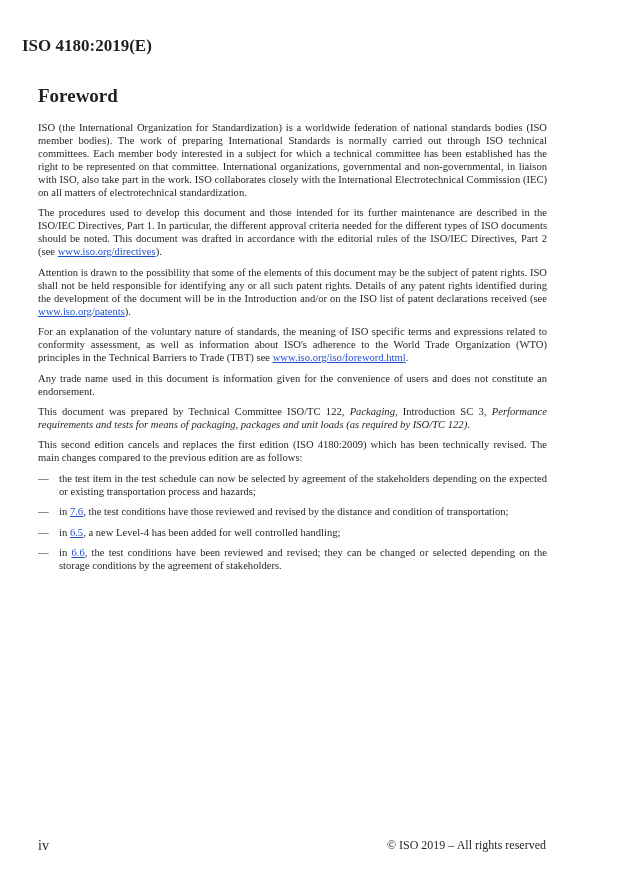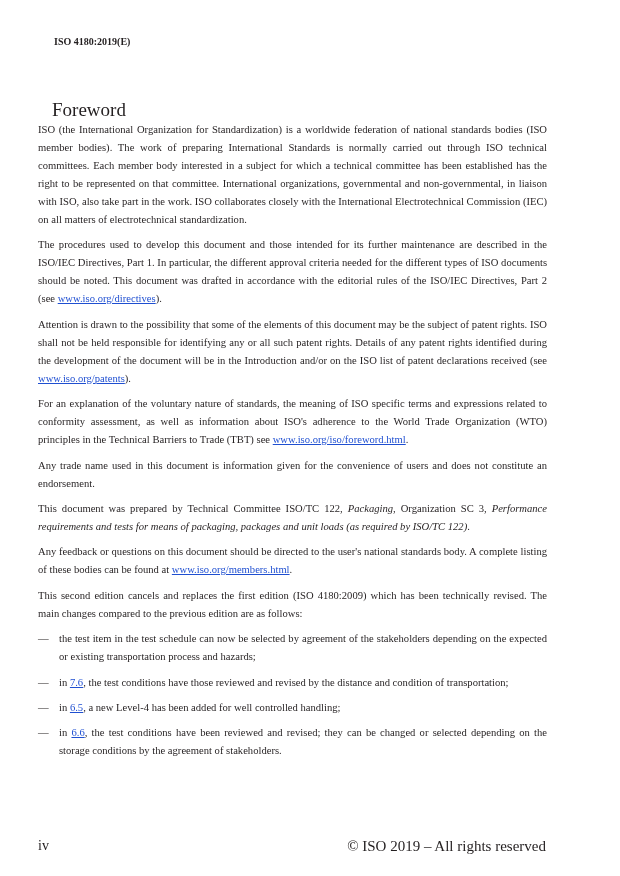--- a/index.html
+++ b/index.html
@@ -1,32 +1,32 @@
 <!DOCTYPE html>
 <html><head>
 <meta charset="utf-8">
 <style>
   html, body { margin: 0; padding: 0; background: #ffffff; }
   body { width: 620px; height: 876px; position: relative; overflow: hidden;
          font-family: "DejaVu Serif", "Liberation Serif", serif; color: #231f20; }
-  .header { position: absolute; left: 54px; top: 36px; font-weight: bold; font-size: 10px;
+  .header { position: absolute; left: 22px; top: 36px; font-weight: bold; font-size: 17px;
             font-family: "Liberation Serif", serif; }
-  .title { position: absolute; left: 38px; top: 85px; font-weight: normal; font-size: 19px;
-           font-family: "Liberation Serif", serif; margin: 14px; }
+  .title { position: absolute; left: 38px; top: 85px; font-weight: bold; font-size: 19px;
+           font-family: "Liberation Serif", serif; margin: 0; }
   .body { position: absolute; left: 38px; top: 121px; width: 509px;
-          font-family: "Liberation Serif", serif; font-size: 10.6px; line-height: 18px;
+          font-family: "Liberation Serif", serif; font-size: 10.6px; line-height: 13px;
           text-align: justify; }
   .body p { margin: 0 0 7.4px 0; }
   a { color: #1f4fd1; text-decoration: underline; }
   .list { margin: 0; padding: 0; list-style: none; }
   .list li { position: relative; padding-left: 21px; margin: 0 0 7.4px 0; }
   .list li .dash { position: absolute; left: 0; top: 0; }
   .footer-left { position: absolute; left: 38px; top: 838px; font-size: 14px;
                  font-family: "Liberation Serif", serif; }
-  .footer-right { position: absolute; right: 74px; top: 838px; font-size: 15px;
+  .footer-right { position: absolute; right: 74px; top: 838px; font-size: 12px;
                   font-family: "Liberation Serif", serif; text-align: right; }
 </style>
 </head>
 <body>
 
 <div class="header">ISO 4180:2019(E)</div>
 
 <h1 class="title">Foreword</h1>
 
 <div class="body">
@@ -40,26 +40,23 @@
     <span>Attention is drawn to the possibility that some of the elements of this document may be the subject of patent rights. ISO shall not be held responsible for identifying any or all such patent rights. Details of any patent rights identified during the development of the document will be in the Introduction and/or on the ISO list of patent declarations received (see </span><a>www.iso.org/patents</a><span>).</span>
   </p>
 
   <p>
     <span>For an explanation of the voluntary nature of standards, the meaning of ISO specific terms and expressions related to conformity assessment, as well as information about ISO's adherence to the World Trade Organization (WTO) principles in the Technical Barriers to Trade (TBT) see </span><a>www.iso.org/iso/foreword.html</a><span>.</span>
   </p>
 
   <p>Any trade name used in this document is information given for the convenience of users and does not constitute an endorsement.</p>
 
   <p>
-    <span>This document was prepared by Technical Committee ISO/TC 122, </span><i>Packaging</i><span>, Organization SC 3, </span><i>Performance requirements and tests for means of packaging, packages and unit loads (as required by ISO/TC 122)</i><span>.</span>
+    <span>This document was prepared by Technical Committee ISO/TC 122, </span><i>Packaging</i><span>, Introduction SC 3, </span><i>Performance requirements and tests for means of packaging, packages and unit loads (as required by ISO/TC 122)</i><span>.</span>
   </p>
 
-  <p>
-    <span>Any feedback or questions on this document should be directed to the user's national standards body. A complete listing of these bodies can be found at </span><a>www.iso.org/members.html</a><span>.</span>
-  </p>
 
   <p>This second edition cancels and replaces the first edition (ISO 4180:2009) which has been technically revised. The main changes compared to the previous edition are as follows:</p>
 
   <ul class="list">
     <li>
       <span class="dash">—</span>
       <span>the test item in the test schedule can now be selected by agreement of the stakeholders depending on the expected or existing transportation process and hazards;</span>
     </li>
     <li>
       <span class="dash">—</span>

